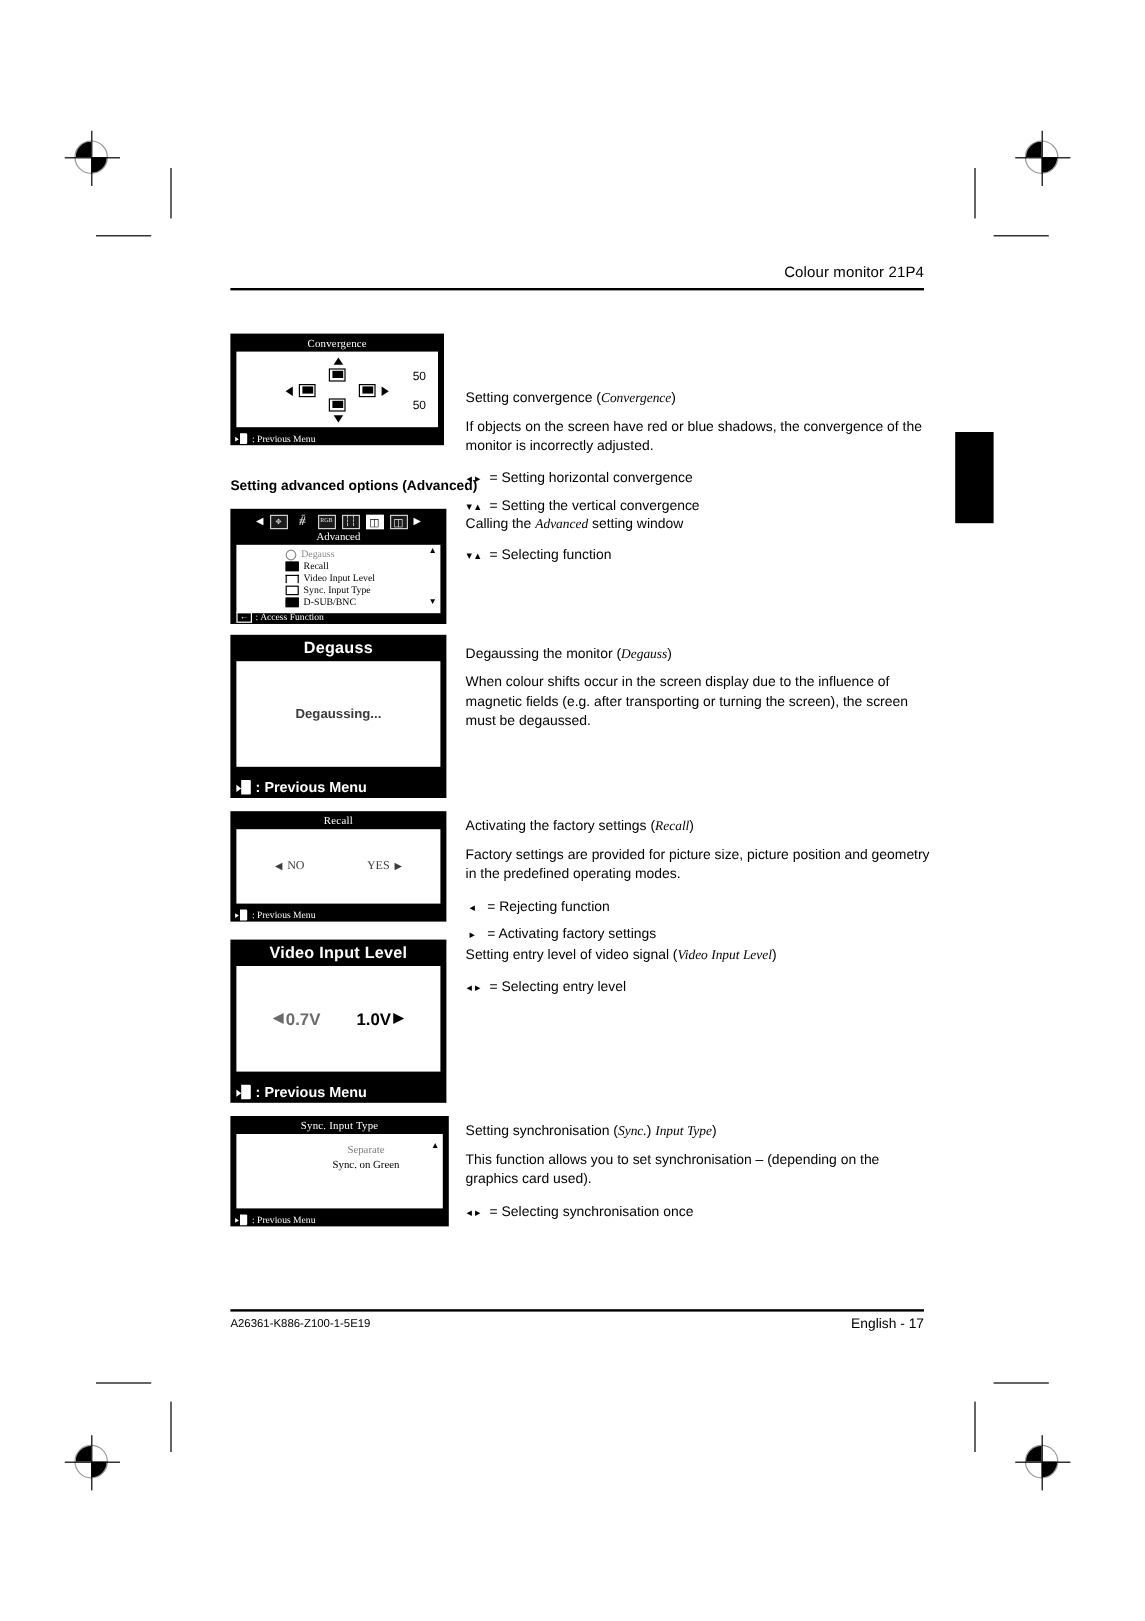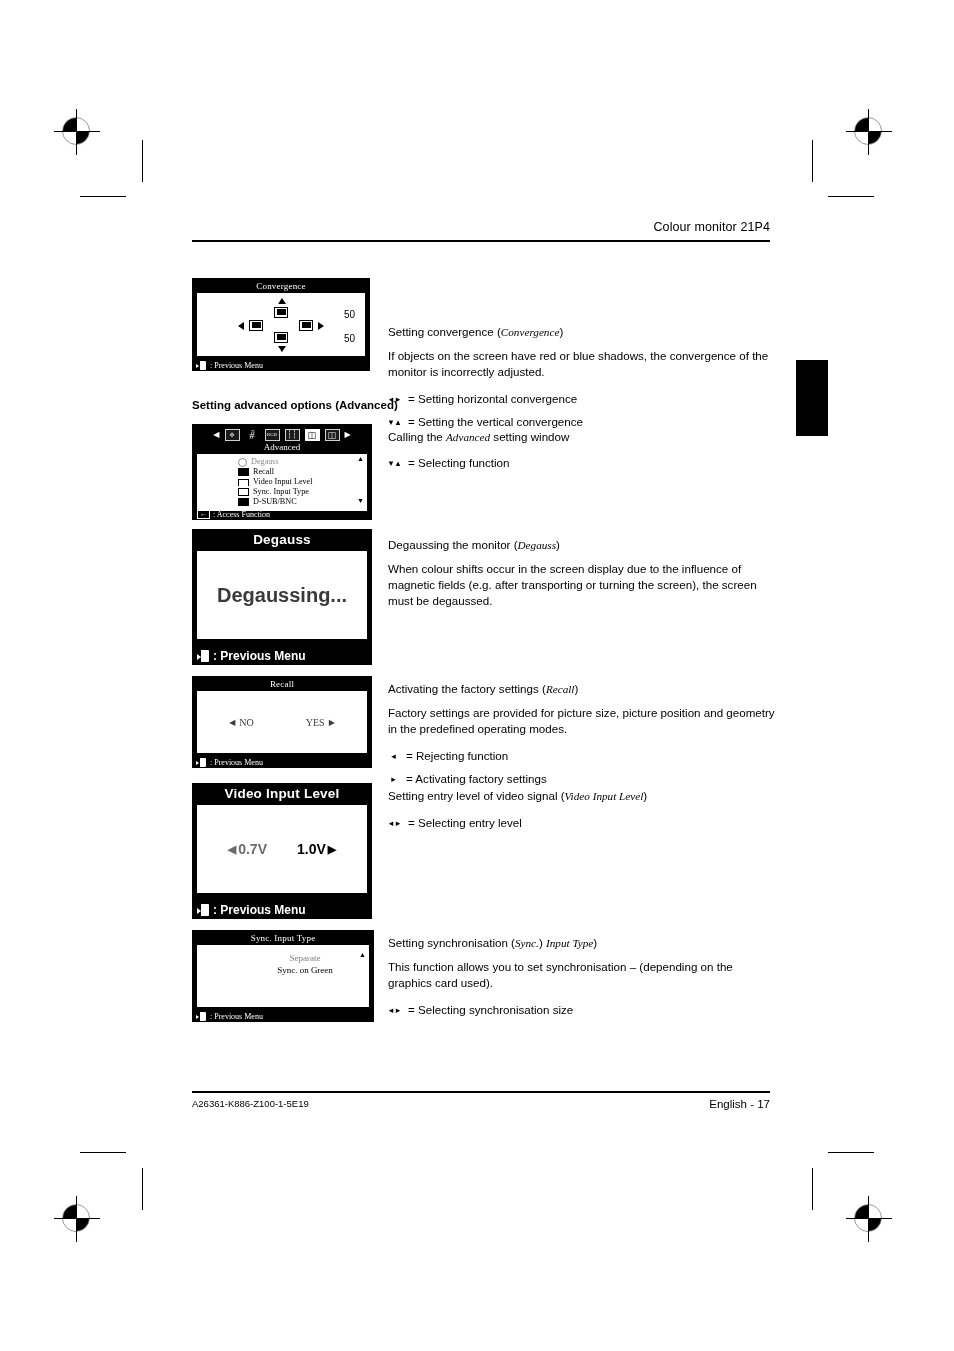--- a/index.html
+++ b/index.html
@@ -341,21 +341,21 @@
   
   .center-msg {
     position: absolute;
     left: 0; right: 0;
     top: 50%;
     transform: translateY(-50%);
     text-align: center;
     color: #3a3a3a;
     font-family: "Liberation Sans", sans-serif;
     font-weight: bold;
-    font-size: 20px;
+    font-size: 11px;
   }
 
   
   .yn-row {
     position: absolute;
     left: 0; right: 0;
     top: 50%;
     transform: translateY(-50%);
     display: flex;
     align-items: center;
@@ -668,21 +668,21 @@
           </span>
         <span>: Previous Menu</span>
       </div>
     </div>
 
     <div class="prose" style="top:5px;">
       <p><span>Setting synchronisation (</span><span class="ital">Sync.</span><span>) </span><span class="ital">Input Type</span><span>)</span></p>
       <p>This function allows you to set synchronisation – (depending on the graphics card used).</p>
       <div class="keyline" style="margin-top:11px;">
         <span class="keyglyph wide">◂ ▸</span>
-        <span class="keytext">= Selecting synchronisation size</span>
+        <span class="keytext">= Selecting synchronisation once</span>
       </div>
     </div>
   </div>
 
   <div class="rule bottom"></div>
   <div class="footer-left">A26361-K886-Z100-1-5E19</div>
   <div class="footer-right">English - 17</div>
 
 </div>
 

